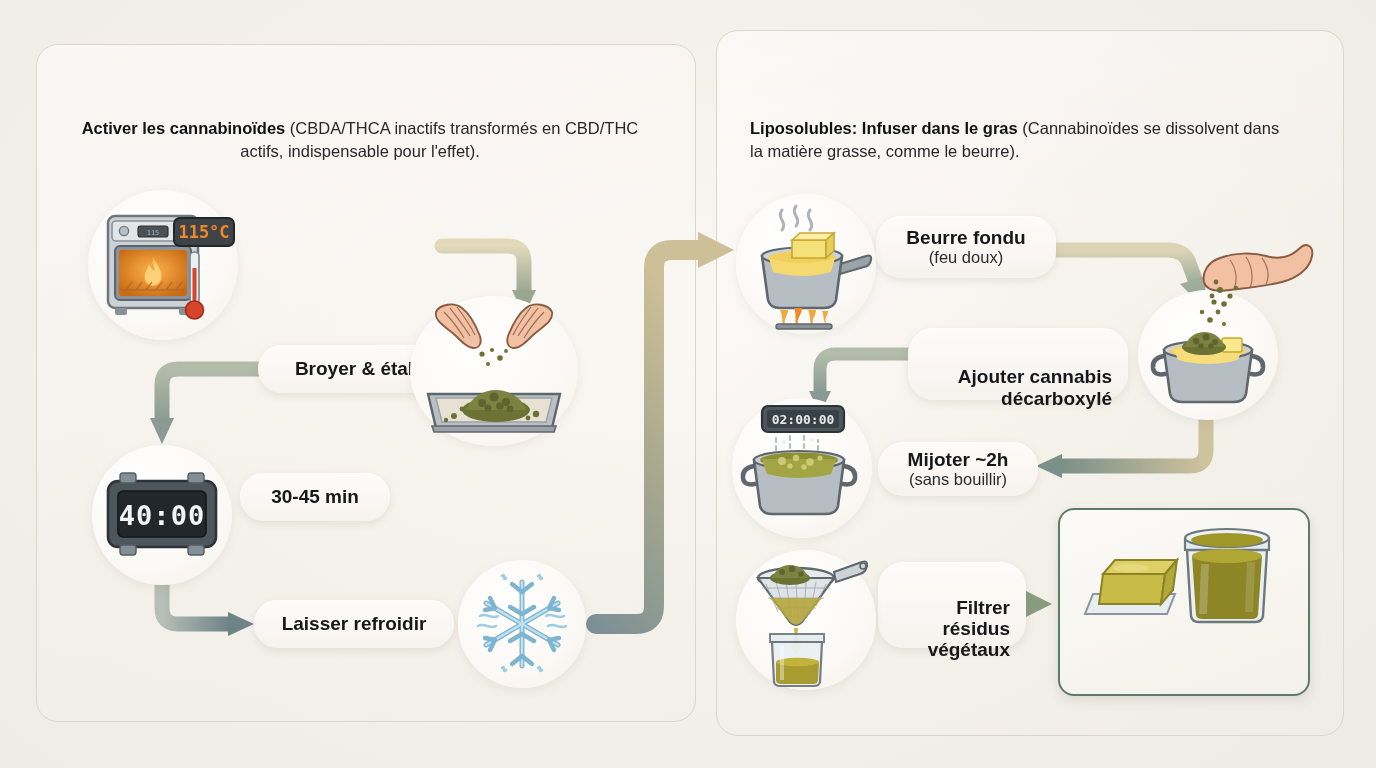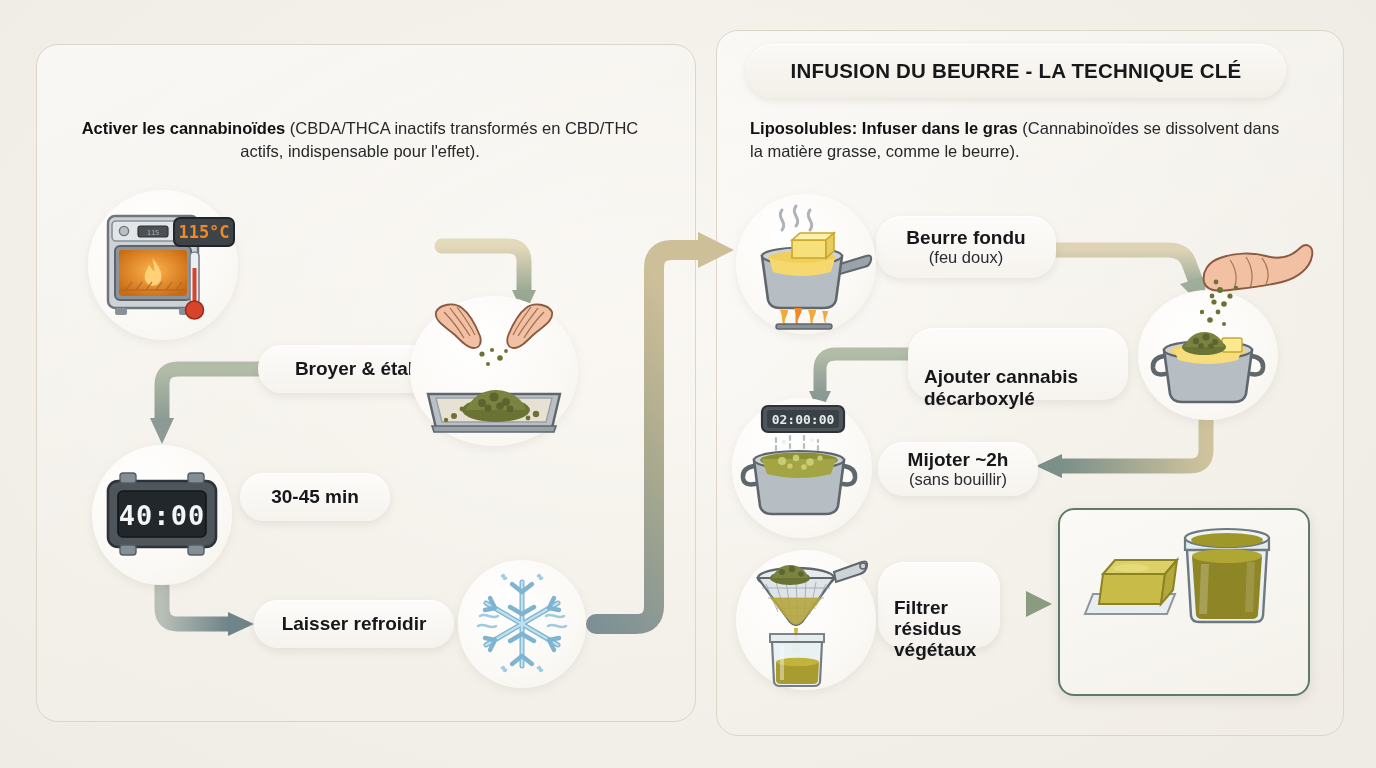--- a/index.html
+++ b/index.html
@@ -59,21 +59,21 @@
     background: linear-gradient(180deg, #fdfcfa 0%, #f6f3ee 100%);
     box-shadow: 0 3px 8px rgba(120,110,95,.14), 0 1px 0 rgba(255,255,255,.9) inset;
     display: flex; flex-direction: column;
     align-items: center; justify-content: center;
     color: #15171a;
     z-index: 6;
     padding: 0 16px;
   }
   .pill .main { font-weight: bold; font-size: 19px; line-height: 1.12; white-space: nowrap; }
   .pill .sub  { font-weight: normal; font-size: 16.5px; line-height: 1.15; color: #2a2c2e; white-space: nowrap; }
-  .pill.multi .main { white-space: normal; text-align: left; margin-top: 47px; }
+  .pill.multi .main { white-space: normal; text-align: right; margin-top: 47px; }
 
   
   .bubble {
     position: absolute;
     border-radius: 50%;
     background: radial-gradient(circle at 38% 32%, #ffffff 0%, #fbf9f5 62%, #f4f1ea 100%);
     box-shadow: 0 3px 10px rgba(120,110,95,.10);
     z-index: 7;
   }
   .bubble > svg { position: absolute; left: 0; top: 0; width: 100%; height: 100%; }
@@ -187,21 +187,20 @@
       <path d="M800,580 L789,556 L811,556 Z" fill="#8b9a94"></path>
     </g>
 
     <g>
       <path d="M1000,604 L1028,604" fill="none" stroke="url(#gFinal)" stroke-width="15" stroke-linecap="round"></path>
       <path d="M1052,604 L1026,591 L1026,617 Z" fill="#8a9b7f"></path>
     </g>
   </svg>
 
 
-  <div class="header-pill" id="hdr-right">INFUSION DU BEURRE - LA TECHNIQUE CLÉ</div>
 
   <div class="intro" id="intro-left">
     <b>Activer les cannabinoïdes</b><span> (CBDA/THCA inactifs transformés en CBD/THC actifs, indispensable pour l'effet).</span>
   </div>
 
   <div class="intro" id="intro-right">
     <b>Liposolubles:</b><b> Infuser dans le gras</b><span> (Cannabinoïdes se dissolvent dans la matière grasse, comme le beurre).</span>
   </div>
 
   <div class="bubble" style="left:88px; top:190px; width:150px; height:150px;">
@@ -518,21 +517,21 @@
       <path d="M58,78 L62,78 L61,90 L59,90 Z" fill="#c9b73f"></path>
       <ellipse cx="60" cy="96" rx="5" ry="7" fill="#ccbb3f"></ellipse>
 
       <path d="M34,84 L88,84 L88,92 L34,92 Z" fill="#e3ecef" stroke="#6f787d" stroke-width="2" opacity=".9"></path>
       <path d="M36,92 L86,92 L84,132 Q83,136 78,136 L44,136 Q39,136 38,132 Z" fill="#eaf1f3" stroke="#6f787d" stroke-width="2.2" opacity=".95"></path>
       <path d="M40,112 L83,112 L82,131 Q81,134 77,134 L45,134 Q41,134 40,131 Z" fill="#a89b2f"></path>
       <ellipse cx="61.5" cy="112" rx="21.5" ry="4.2" fill="#c2b33c"></ellipse>
       <path d="M44,96 L48,96 L48,130 L44,130 Z" fill="#ffffff" opacity=".4"></path>
     </svg>
   </div>
-  <div class="pill multi" style="left:878px; top:562px; width:122px; height:86px;">
+  <div class="pill multi" style="left:878px; top:562px; width:148px; height:86px;">
     <span class="main">Filtrer résidus végétaux</span>
   </div>
 
   <div id="result-card">
     <svg class="art" viewBox="0 0 210 116">
 
       <path d="M14,78 L96,78 L88,98 L6,98 Z" fill="#e8eef0" stroke="#8d969c" stroke-width="2"></path>
 
       <path d="M24,58 L86,58 L82,88 L20,88 Z" fill="#c9bb47" stroke="#8c8324" stroke-width="2"></path>
       <path d="M24,58 L36,44 L98,44 L86,58 Z" fill="#dcd067" stroke="#8c8324" stroke-width="2"></path>

